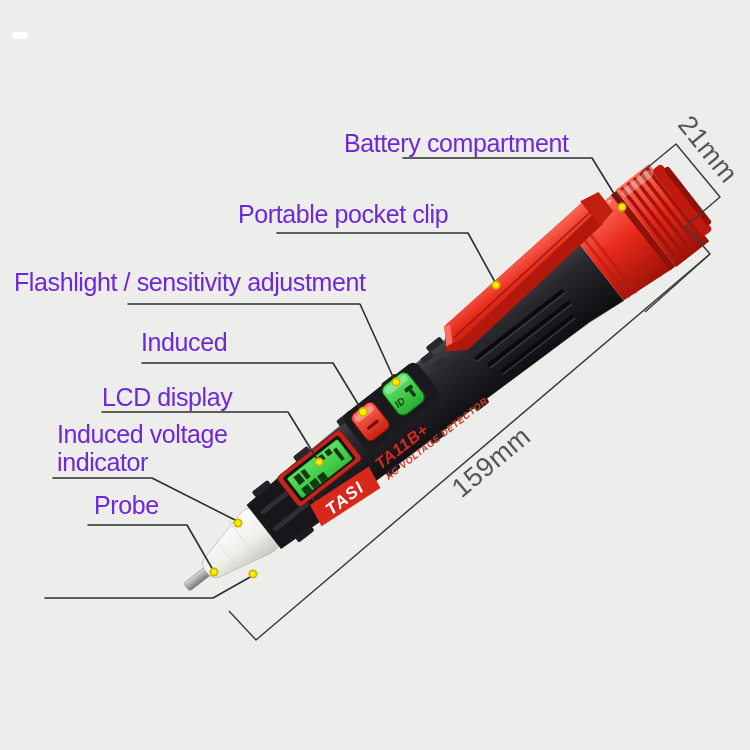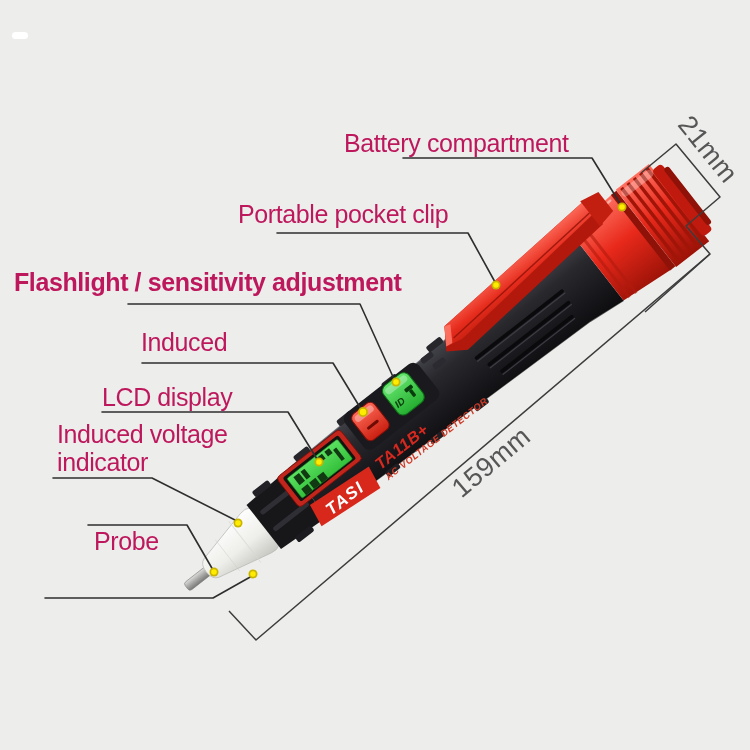--- a/index.html
+++ b/index.html
@@ -2,21 +2,21 @@
 <html><head>
 <meta charset="utf-8">
 <style>
   html,body{margin:0;padding:0;}
   .stage{
     position:relative;width:750px;height:750px;overflow:hidden;
     background:#ededec;
     font-family:"Liberation Sans",sans-serif;
   }
   .callout-label{
-    position:absolute;color:#be185d;font-size:25px;line-height:28px;
+    position:absolute;color:#6d28d9;font-size:25px;line-height:28px;
     letter-spacing:-0.4px;white-space:nowrap;
   }
   .callout-label.wrap{white-space:normal;}
   .dash{
     position:absolute;left:12px;top:32px;width:16px;height:7px;
     border-radius:3.5px;background:#ffffff;
   }
   svg{position:absolute;left:0;top:0;}
   .dimtext{fill:#565656;font-size:27px;letter-spacing:0.5px;}
 </style>
@@ -230,19 +230,19 @@
       </g>
       <g>
         <circle cx="253" cy="574" r="4.5" fill="#c9b400"></circle>
           <circle cx="253" cy="574" r="2.8" fill="#ffec00"></circle>
       </g>
     </g>
   </svg>
 
   <div class="callout-label" style="left:344px;top:129px;">Battery compartment</div>
   <div class="callout-label" style="left:238px;top:200px;">Portable pocket clip</div>
-  <div class="callout-label" style="left:14px;top:268px;font-weight:bold;">Flashlight / sensitivity adjustment</div>
+  <div class="callout-label" style="left:14px;top:268px;">Flashlight / sensitivity adjustment</div>
   <div class="callout-label" style="left:141px;top:328px;">Induced</div>
   <div class="callout-label wrap" style="left:57px;top:420px;width:205px;">Induced voltage indicator</div>
   <div class="callout-label" style="left:102px;top:383px;">LCD display</div>
-  <div class="callout-label" style="left:94px;top:491px;margin-top:36px;">Probe</div>
+  <div class="callout-label" style="left:94px;top:491px;">Probe</div>
 
 </div>
 
 </body></html>

